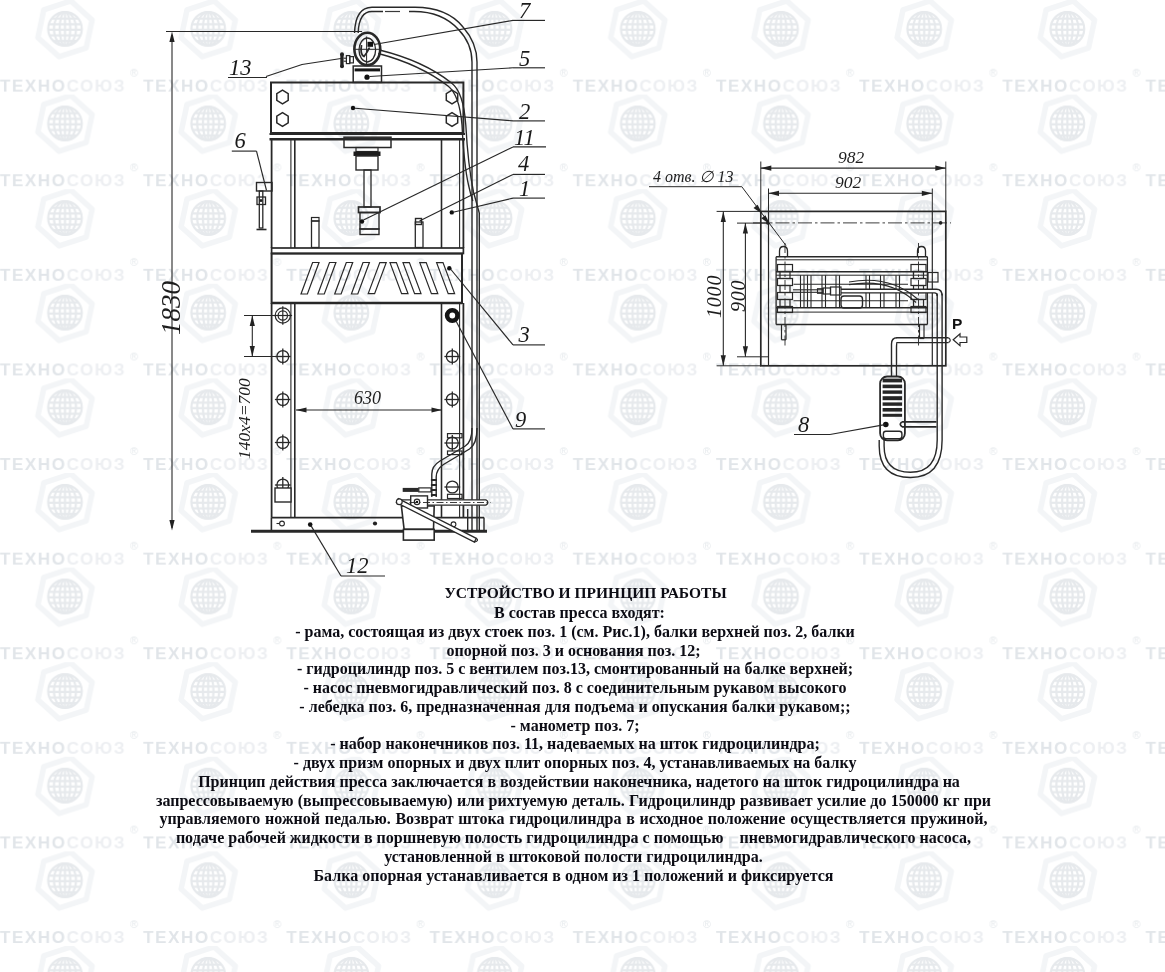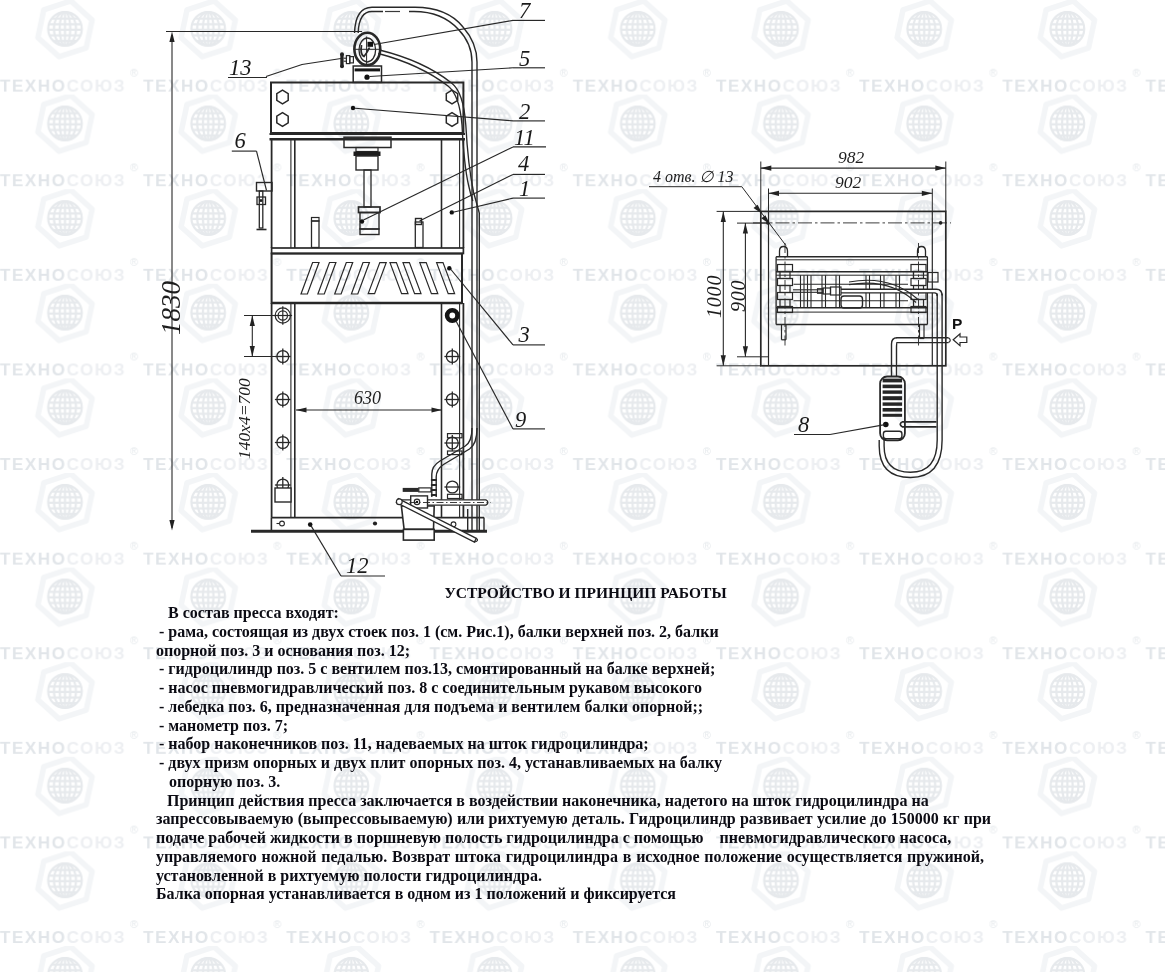--- a/index.html
+++ b/index.html
@@ -1,20 +1,20 @@
 <!DOCTYPE html>
 <html><head>
 <meta charset="utf-8">
 <style>
 html,body{margin:0;padding:0;}
 body{width:1165px;height:972px;overflow:hidden;background:#ffffff;font-family:"Liberation Serif",serif;}
 #page{position:absolute;left:0;top:0;width:1165px;height:972px;}
 #wm,#draw{position:absolute;left:0;top:0;}
 .txt{position:absolute;left:156px;top:604px;color:#0c0c14;font-weight:bold;font-size:16px;line-height:18.76px;white-space:nowrap;}
-.txt div{height:18.76px;}
+.txt div{height:18.76px;text-align:center;}
 #title{position:absolute;left:3px;top:584px;width:1165px;text-align:center;color:#0c0c14;font-weight:bold;font-size:15.5px;}
 </style>
 </head>
 <body>
 <div id="page">
 <svg id="wm" width="1165" height="972" viewBox="0 0 1165 972">
 <defs>
 <pattern id="tile" x="0" y="0" width="143.2" height="94.6" patternUnits="userSpaceOnUse">
   <g transform="translate(65,28.8) rotate(12)">
     <path d="M 0,-28.5 L 24.7,-14.2 24.7,14.2 0,28.5 -24.7,14.2 -24.7,-14.2 Z" stroke="#f3f5f7" stroke-width="5.5" fill="none" stroke-linejoin="round"></path>
@@ -409,25 +409,24 @@
   </g>
 </g>
 </svg>
 <div id="title">УСТРОЙСТВО И ПРИНЦИП РАБОТЫ</div>
 <div class="txt">
 <div style="padding-left:12px">В состав пресса входят:</div>
 <div style="padding-left:3px">- рама, состоящая из двух стоек поз. 1 (см. Рис.1), балки верхней поз. 2, балки</div>
 <div style="">опорной поз. 3 и основания поз. 12;</div>
 <div style="padding-left:3px">- гидроцилиндр поз. 5 с вентилем поз.13, смонтированный на балке верхней;</div>
 <div style="padding-left:3px">- насос пневмогидравлический поз. 8 с соединительным рукавом высокого</div>
-<div style="padding-left:3px">- лебедка поз. 6, предназначенная для подъема и вентилем балки опорной;;</div>
+<div style="padding-left:3px">- лебедка поз. 6, предназначенная для подъема и опускания балки рукавом;;</div>
 <div style="padding-left:3px">- манометр поз. 7;</div>
 <div style="padding-left:3px">- набор наконечников поз. 11, надеваемых на шток гидроцилиндра;</div>
 <div style="padding-left:3px">- двух призм опорных и двух плит опорных поз. 4, устанавливаемых на балку</div>
-<div style="padding-left:13px">опорную поз. 3.</div>
 <div style="padding-left:11px">Принцип действия пресса заключается в воздействии наконечника, надетого на шток гидроцилиндра на</div>
 <div style="word-spacing:0.25px">запрессовываемую (выпрессовываемую) или рихтуемую деталь. Гидроцилиндр развивает усилие до 150000 кг при</div>
+<div style="word-spacing:0.75px">управляемого ножной педалью. Возврат штока гидроцилиндра в исходное положение осуществляется пружиной,</div>
 <div>подаче рабочей жидкости в поршневую полость гидроцилиндра с помощью&nbsp;&nbsp;&nbsp; пневмогидравлического насоса,</div>
-<div style="word-spacing:0.75px">управляемого ножной педалью. Возврат штока гидроцилиндра в исходное положение осуществляется пружиной,</div>
-<div>установленной в рихтуемую полости гидроцилиндра.</div>
+<div>установленной в штоковой полости гидроцилиндра.</div>
 <div>Балка опорная устанавливается в одном из 1 положений и фиксируется</div>
 </div>
 </div>
 
 </body></html>

